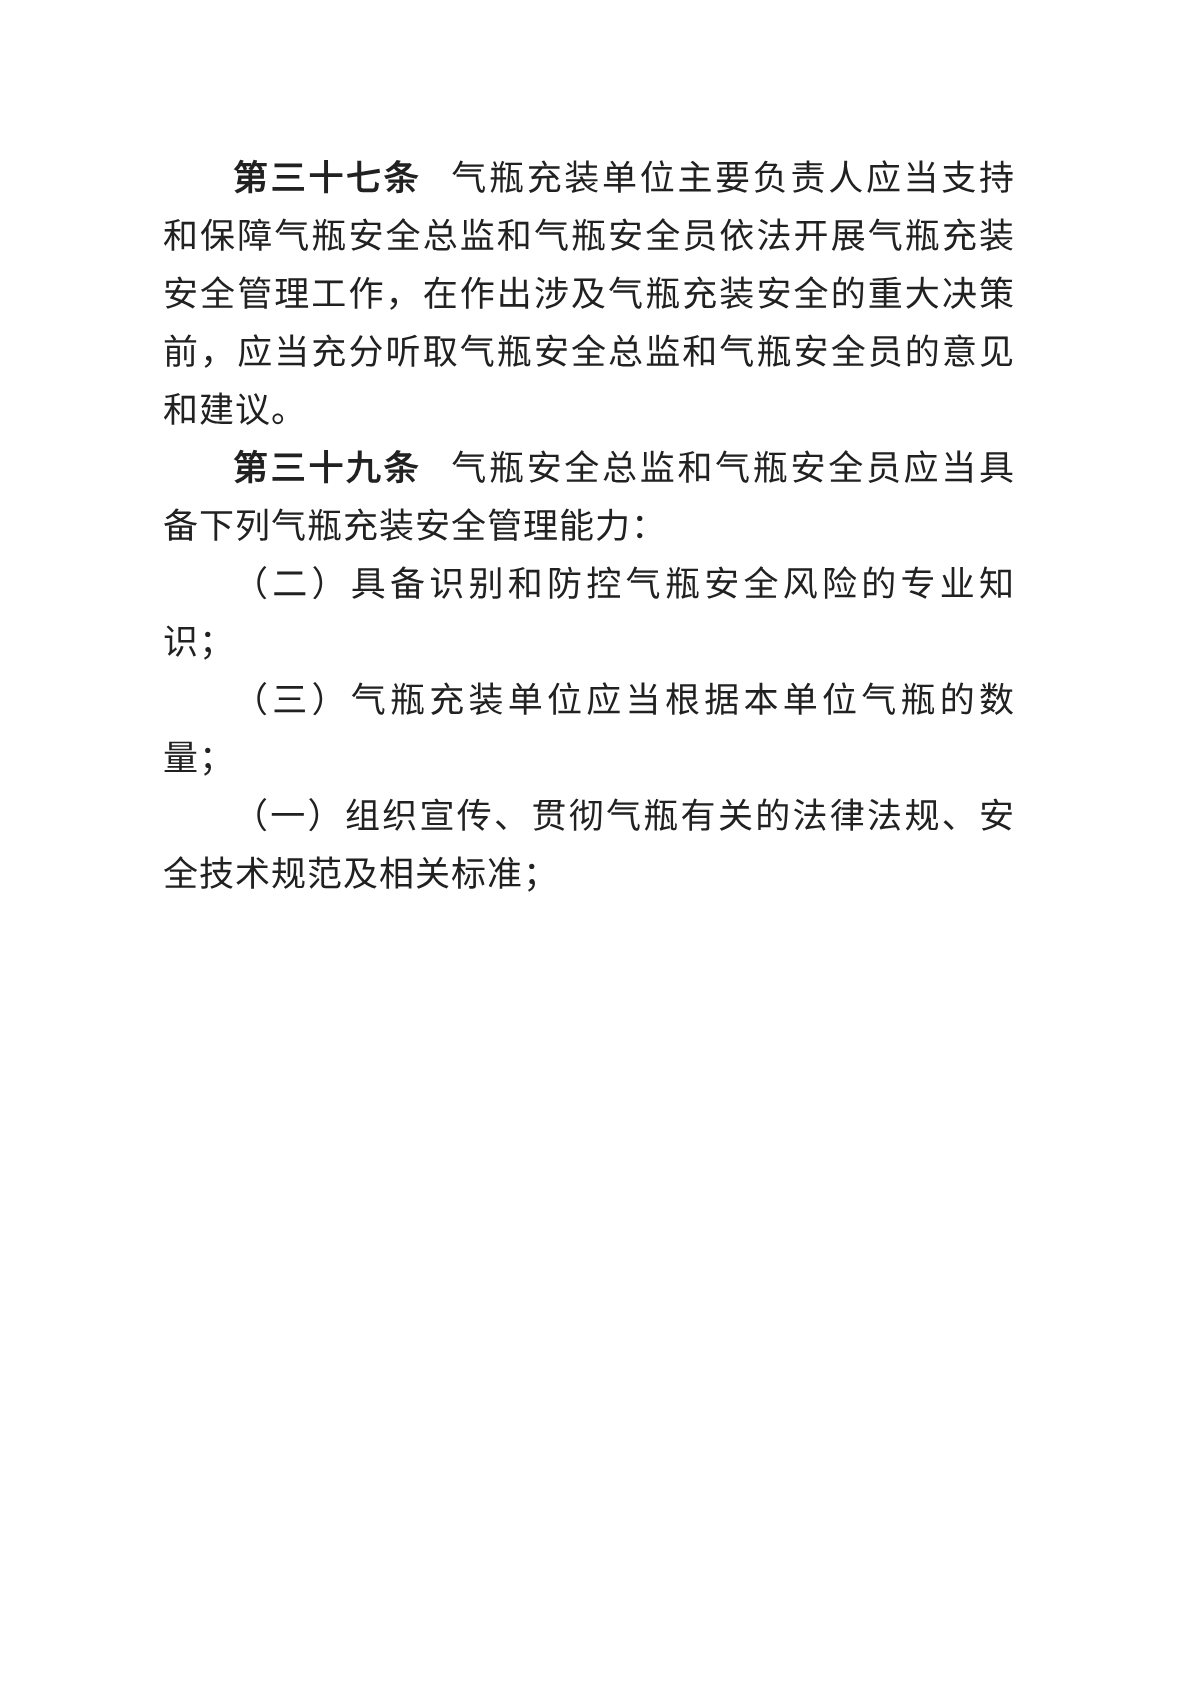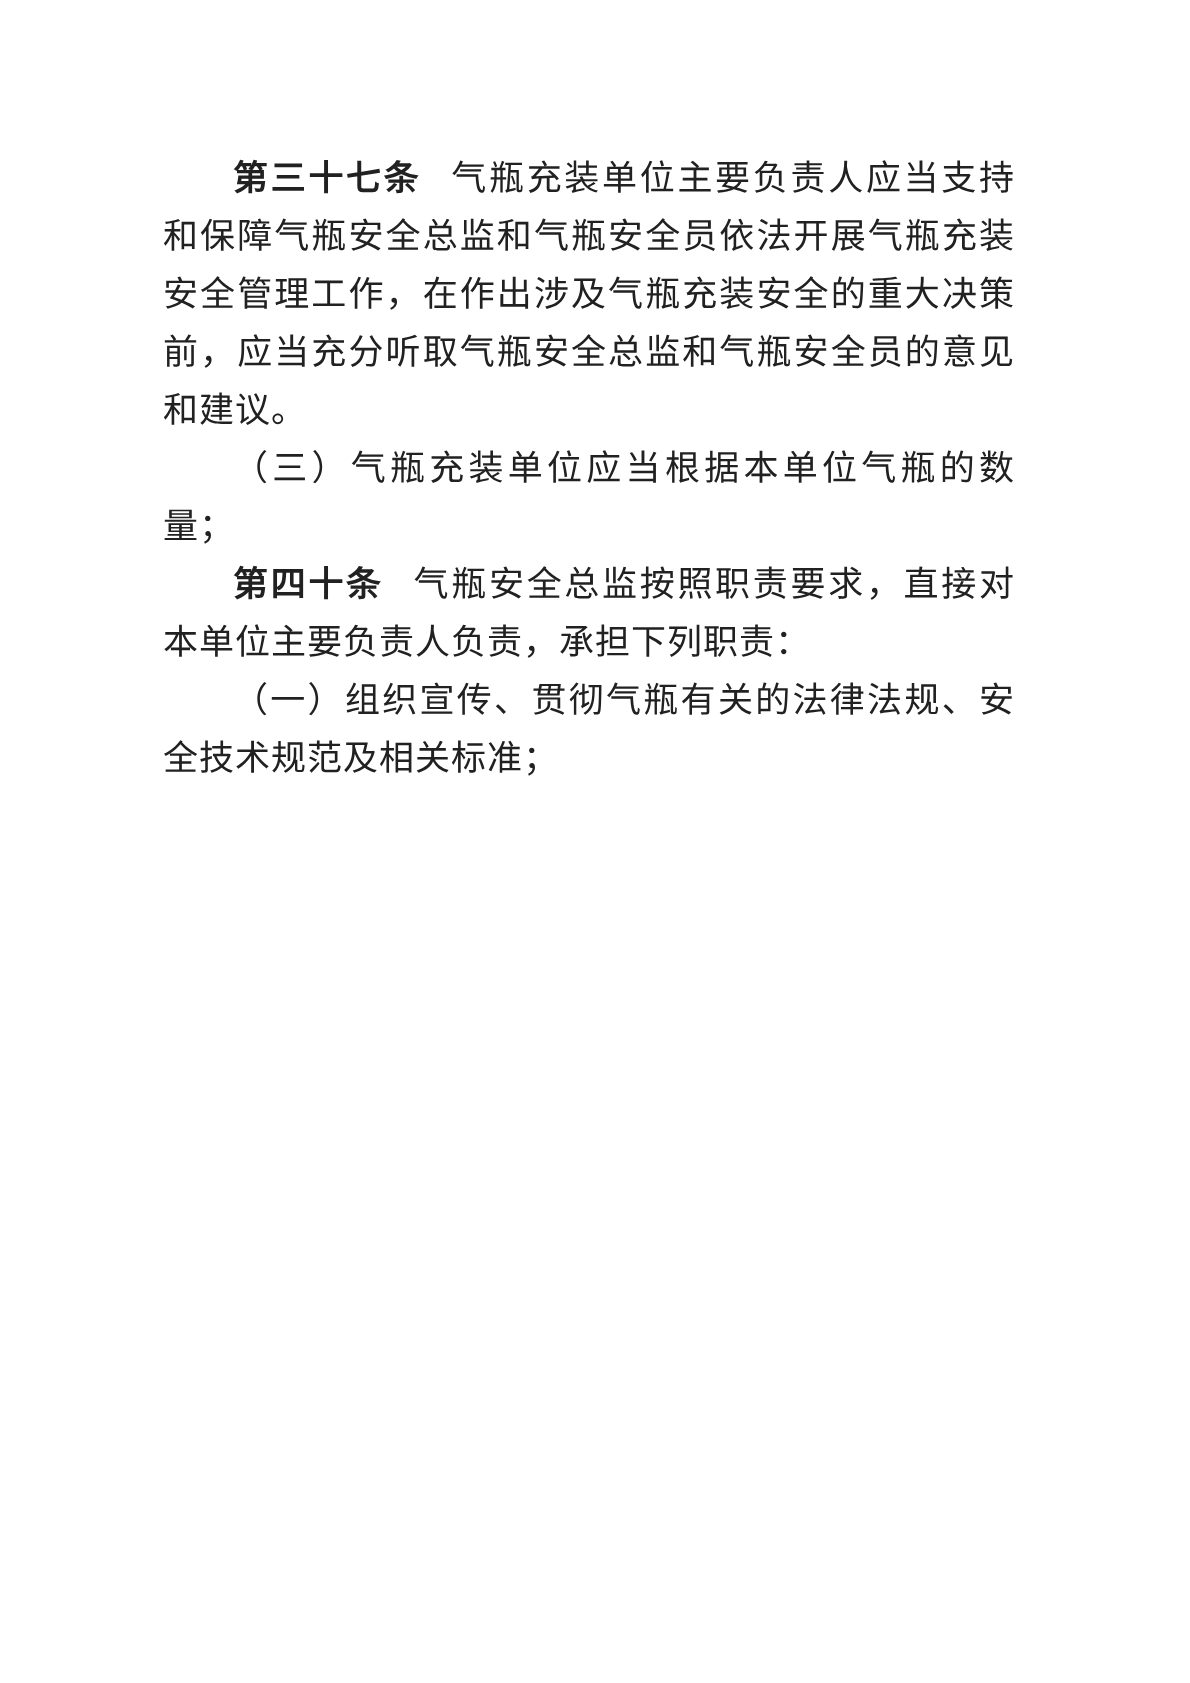--- a/index.html
+++ b/index.html
@@ -51,27 +51,28 @@
 </head>
 <body>
 
 <div class="page">
 
   <main class="doc" id="doc-body">
     <p class="para"><b class="art">第三十七条</b><span>气瓶充装单位主要负责人应当支持和保障气瓶安全总监和气瓶安全员依法开展气瓶充装安全管理工作，在作出涉及气瓶充装安全的重大决策前，应当充分听取气瓶安全总监和气瓶安全员的意见和建议。</span></p>
 
 
 
+    <p class="para"><b class="art">第三十九条</b><span>气瓶安全总监和气瓶安全员应当具备下列气瓶充装安全管理能力：</span></p>
 
 
+    <p class="para"><span>（二）具备识别和防控气瓶安全风险的专业知识；</span></p>
 
     <p class="para"><span>（三）气瓶充装单位应当根据本单位气瓶的数量；</span></p>
 
 
-    <p class="para"><b class="art">第四十条</b><span>气瓶安全总监按照职责要求，直接对本单位主要负责人负责，承担下列职责：</span></p>
 
     <p class="para"><span>（一）组织宣传、贯彻气瓶有关的法律法规、安全技术规范及相关标准；</span></p>
   </main>
 
   <footer class="page-footer">
     <span>— 15 —</span>
   </footer>
 
 </div>
 

